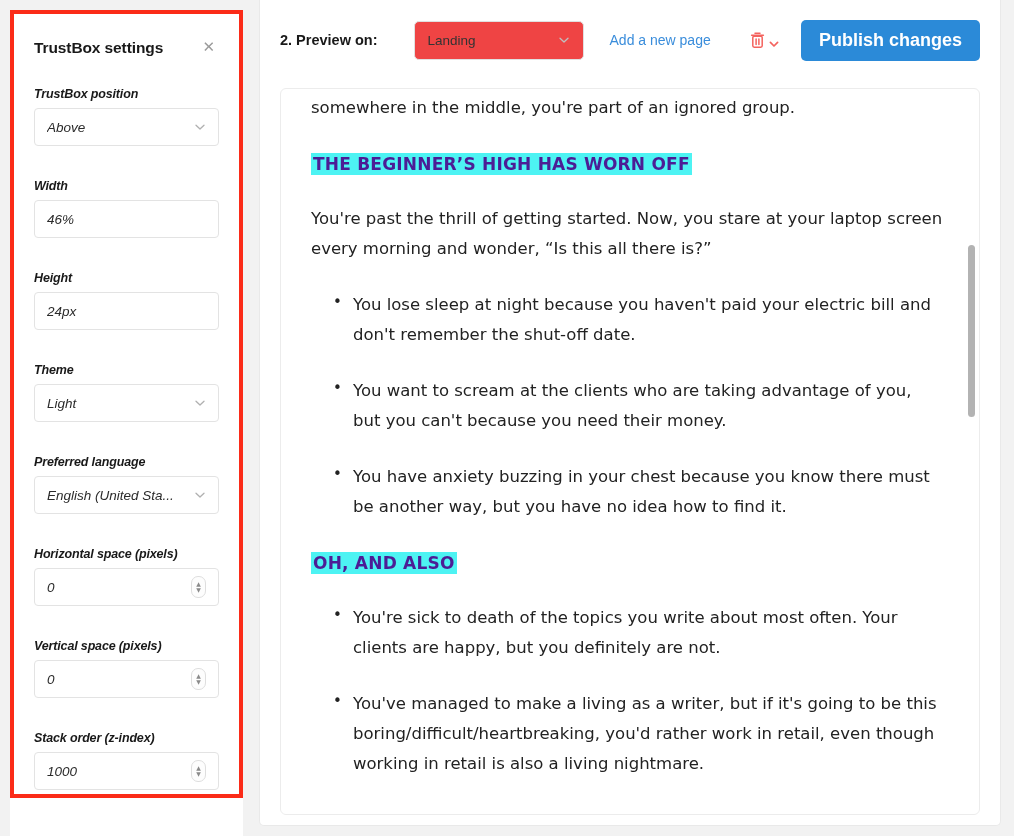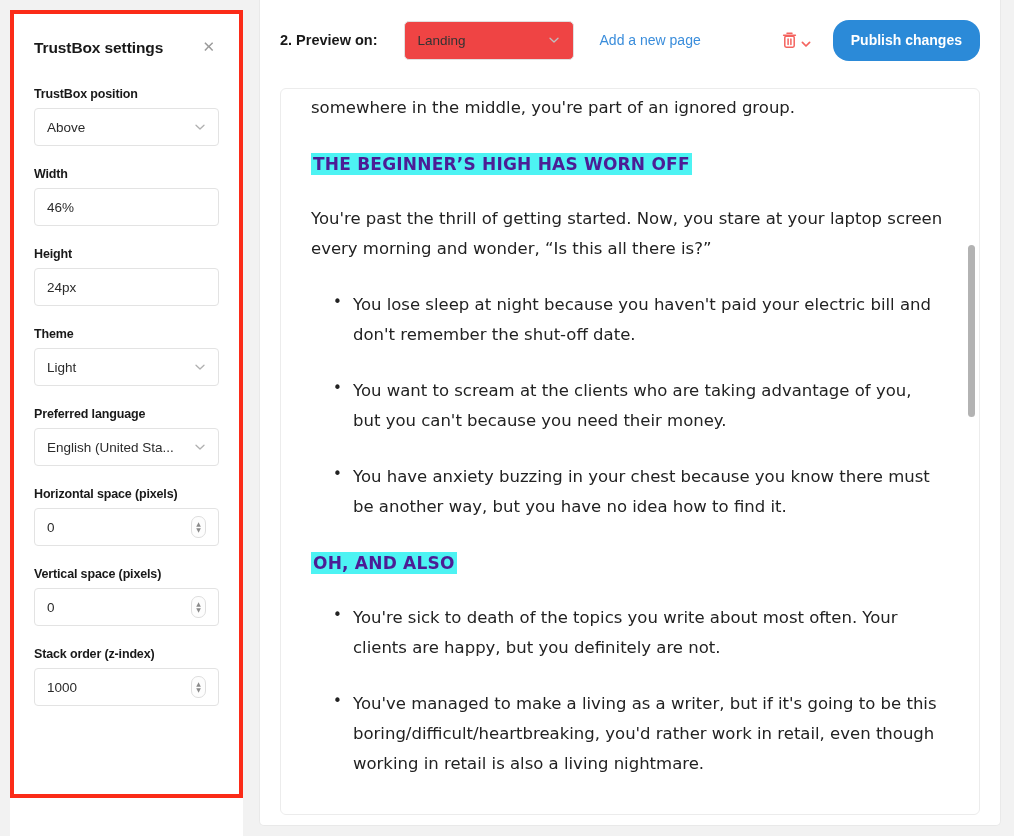--- a/index.html
+++ b/index.html
@@ -62,21 +62,22 @@
   .close-x {
     font-size: 15px;
     color: #9b9b9b;
     line-height: 1;
     cursor: pointer;
     padding: 2px 4px;
     font-family: "DejaVu Sans", sans-serif;
   }
 
   .field {
-    margin-bottom: 21px;
+    margin-bottom: 33px;
+    font-style: italic;
   }
   .field-label {
     font-size: 12.5px;
     font-weight: bold;
     color: #191919;
     margin-bottom: 7px;
     letter-spacing: -0.15px;
   }
 
   .ctrl {
@@ -149,21 +150,21 @@
     display: flex;
     align-items: center;
     padding: 18px 20px 0 20px;
     height: 62px;
     box-sizing: border-box;
   }
   .toolbar-step {
     font-size: 14.5px;
     font-weight: bold;
     color: #191919;
-    margin-right: 26px;
+    margin-right: 36px;
     white-space: nowrap;
   }
   .page-select {
     width: 170px;
     height: 39px;
     border: 1px solid #e0e0e0;
     border-radius: 5px;
     background: #ef4444;
     box-sizing: border-box;
     display: flex;
@@ -188,22 +189,22 @@
     gap: 4px;
     cursor: pointer;
     margin-right: 22px;
   }
   .trash-icon { width: 15px; height: 18px; }
   .trash-chev { width: 10px; height: 10px; }
   .publish-btn {
     background: #2b8ad8;
     color: #ffffff;
     border: none;
-    border-radius: 16px;
-    font-size: 14px;
+    border-radius: 5px;
+    font-size: 18px;
     font-weight: bold;
     padding: 0 18px;
     height: 41px;
     cursor: pointer;
     font-family: "Liberation Sans", sans-serif;
     white-space: nowrap;
   }
 
   
   .preview-wrap {

